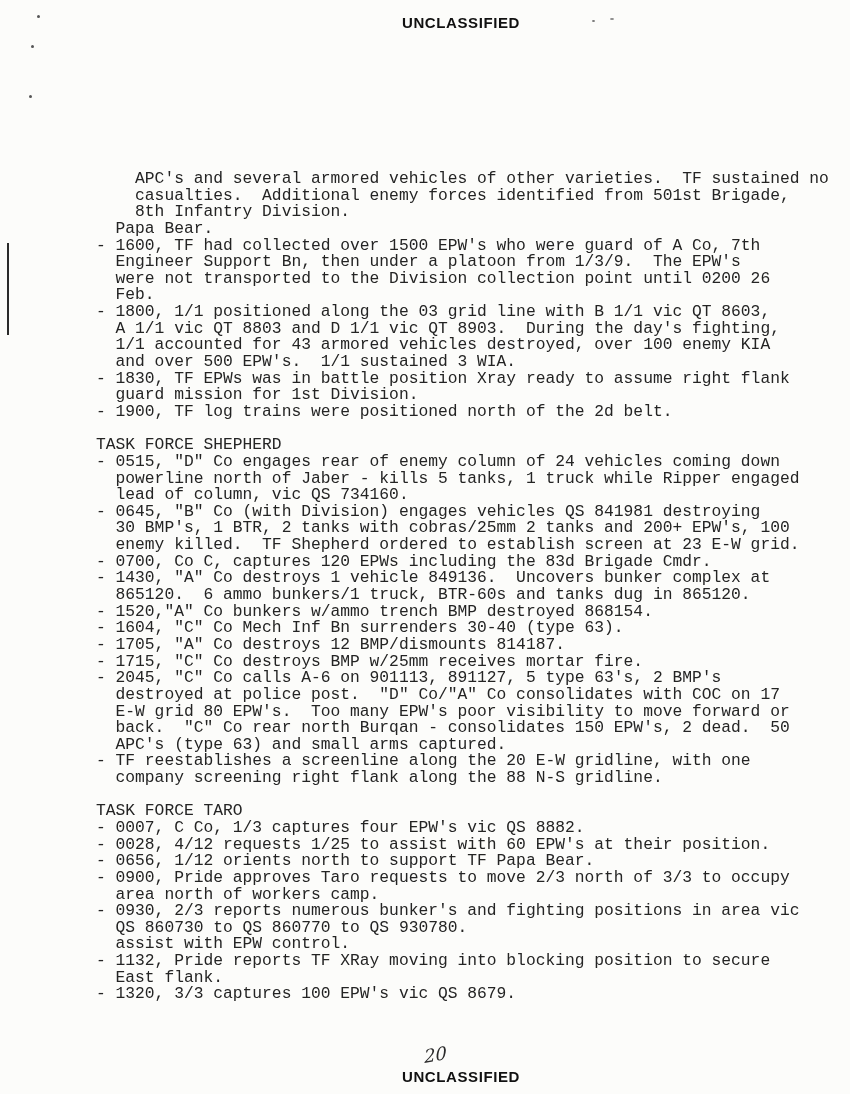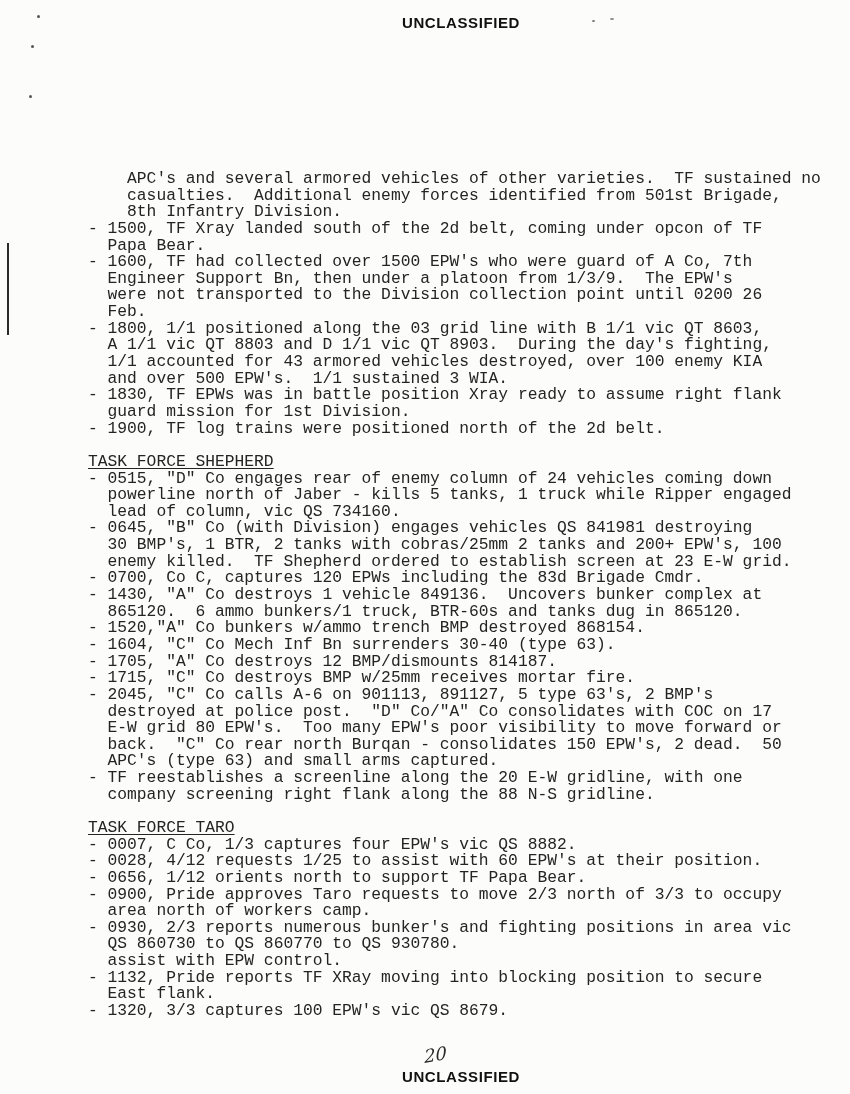--- a/index.html
+++ b/index.html
@@ -22,34 +22,33 @@
     font-weight: bold;
     font-size: 15px;
     letter-spacing: 0.6px;
     color: #111;
     padding-left: 36px;
   }
   .classification.header { top: 14px; }
   .classification.footer { top: 1068px; }
   .doc-body {
     position: absolute;
-    left: 88px;
+    left: 96px;
     top: 171px;
     width: 740px;
   }
   .line {
     white-space: pre;
     font-size: 16.3px;
     line-height: 16.65px;
     height: 16.65px;
     letter-spacing: 0px;
     color: #242424;
   }
   .line.heading {
-    text-decoration: underline;
     text-underline-offset: 2px;
   }
   .page-number {
     position: absolute;
     left: 424px;
     top: 1044px;
     font-family: "DejaVu Serif", serif;
     font-style: italic;
     font-size: 18px;
     color: #2b2b2b;
@@ -84,21 +83,20 @@
   <div class="speck s4"></div>
   <div class="speck s5"></div>
   <div class="margin-mark"></div>
 
   <div class="classification header">UNCLASSIFIED</div>
 
   <div class="doc-body" id="doc-body">
       <div class="line">    APC's and several armored vehicles of other varieties.  TF sustained no</div>
       <div class="line">    casualties.  Additional enemy forces identified from 501st Brigade,</div>
       <div class="line">    8th Infantry Division.</div>
-      <div class="line">- 1500, TF Xray landed south of the 2d belt, coming under opcon of TF</div>
       <div class="line">  Papa Bear.</div>
       <div class="line">- 1600, TF had collected over 1500 EPW's who were guard of A Co, 7th</div>
       <div class="line">  Engineer Support Bn, then under a platoon from 1/3/9.  The EPW's</div>
       <div class="line">  were not transported to the Division collection point until 0200 26</div>
       <div class="line">  Feb.</div>
       <div class="line">- 1800, 1/1 positioned along the 03 grid line with B 1/1 vic QT 8603,</div>
       <div class="line">  A 1/1 vic QT 8803 and D 1/1 vic QT 8903.  During the day's fighting,</div>
       <div class="line">  1/1 accounted for 43 armored vehicles destroyed, over 100 enemy KIA</div>
       <div class="line">  and over 500 EPW's.  1/1 sustained 3 WIA.</div>
       <div class="line">- 1830, TF EPWs was in battle position Xray ready to assume right flank</div>

